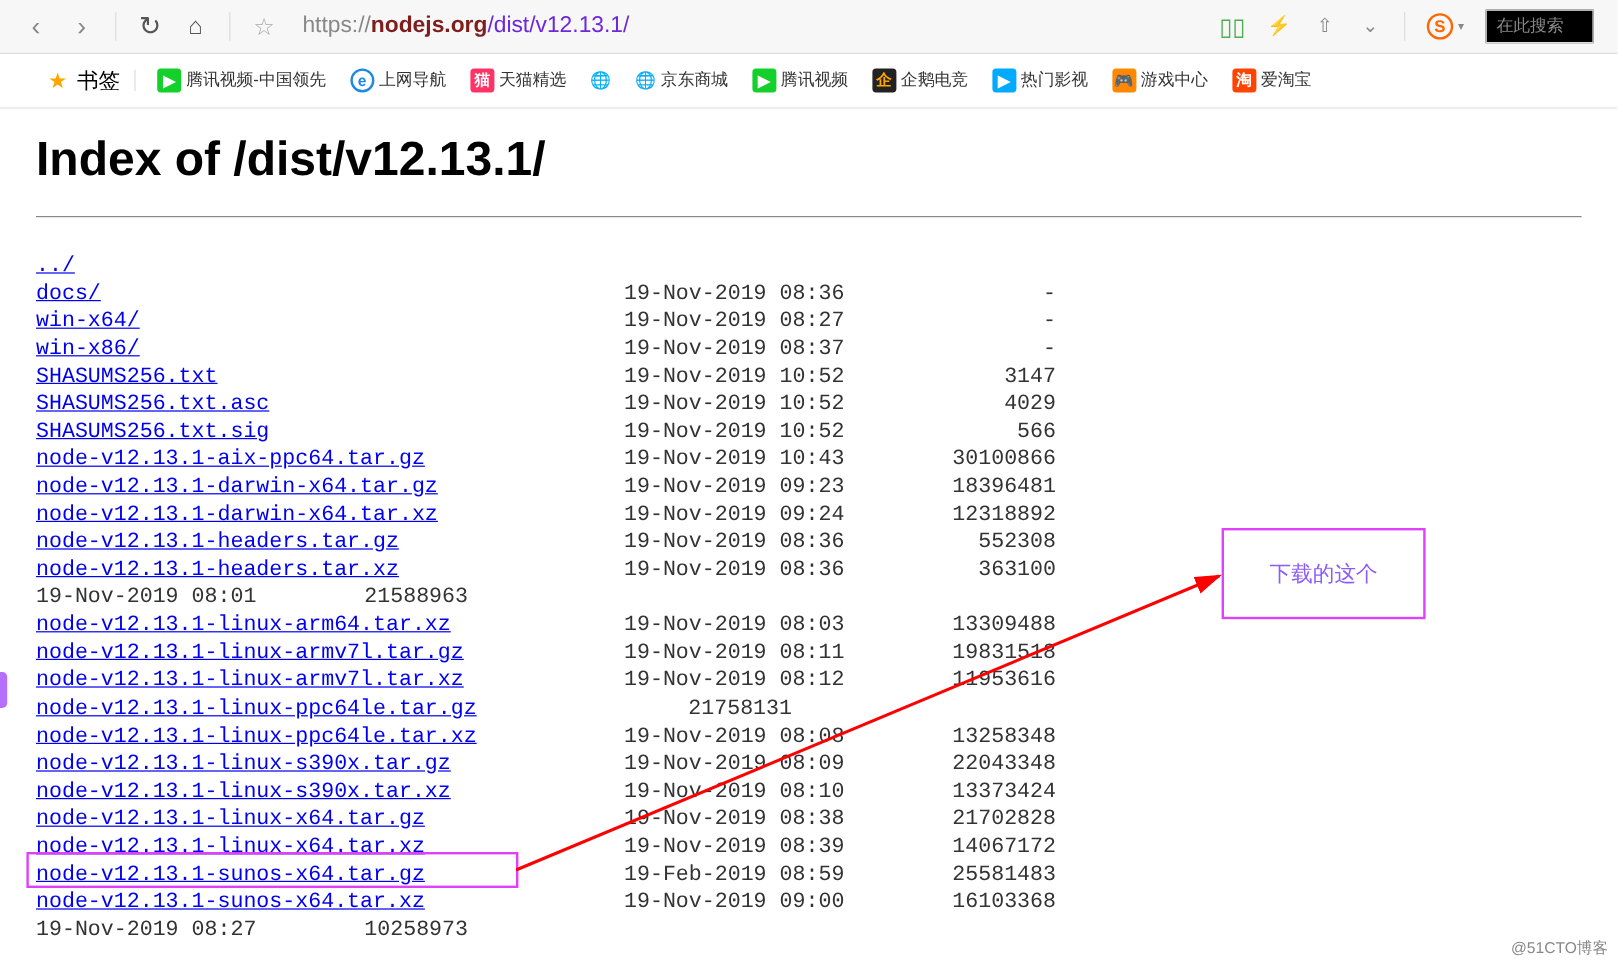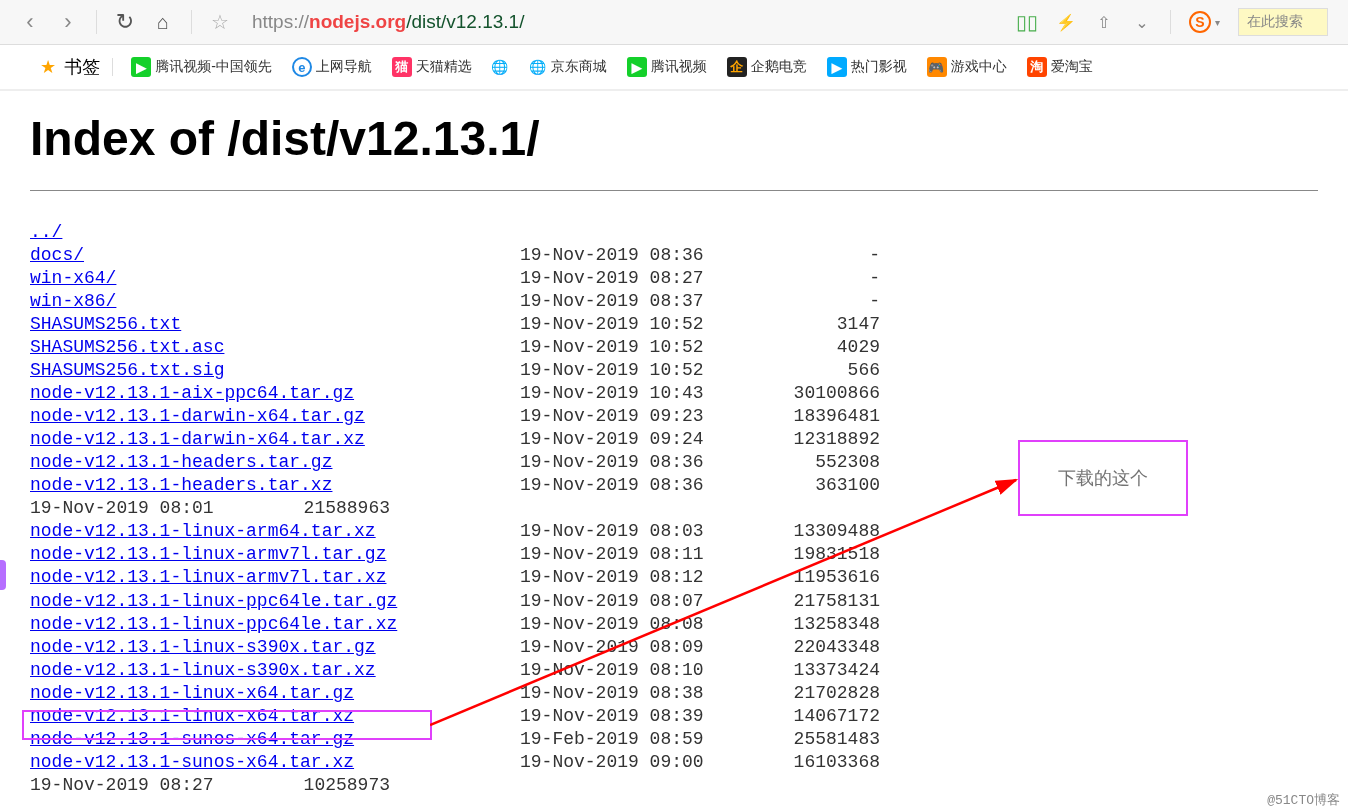--- a/index.html
+++ b/index.html
@@ -6,51 +6,51 @@
     body { font-family: Arial, sans-serif; background: #fff; width: 1348px; position: relative; }
     
     
     .browser-chrome { background: #f7f7f7; border-bottom: 1px solid #ddd; }
     .nav-bar { display: flex; align-items: center; padding: 8px 20px; gap: 18px; }
     .nav-icon { width: 20px; height: 20px; display: flex; align-items: center; justify-content: center; color: #555; cursor: pointer; }
     .nav-arrow { font-size: 22px; color: #888; }
     .divider-v { width: 1px; height: 24px; background: #ddd; }
     .url-bar { display: flex; align-items: flex-end; font-size: 19px; margin-left: 4px; }
     .url-protocol { color: #888; }
-    .url-domain { color: #ef4444; font-weight: bold; }
-    .url-path { color: #14532d; }
+    .url-domain { color: #7f1d1d; font-weight: bold; }
+    .url-path { color: #6d28d9; }
     .right-icons { margin-left: auto; display: flex; align-items: center; gap: 18px; }
     .book-icon { color: #4CAF50; font-size: 20px; }
-    .search-box { background: #fef9c3; border: 1px solid #ddd; padding: 4px 8px; color: #888; font-size: 14px; width: 90px; }
+    .search-box { background: #000000; border: 1px solid #ddd; padding: 4px 8px; color: #888; font-size: 14px; width: 90px; }
     .sogou-s { width: 22px; height: 22px; border: 2px solid #ff6600; border-radius: 50%; display: inline-flex; align-items: center; justify-content: center; color: #ff6600; font-weight: bold; font-size: 14px; }
     
     
     .bookmarks-bar { display: flex; align-items: center; padding: 10px 40px; gap: 8px; background: #fff; border-bottom: 2px solid #eee; }
     .bookmark-item { display: flex; align-items: center; gap: 4px; font-size: 14px; color: #333; cursor: pointer; padding: 0 6px; }
     .bm-star { color: #ffa500; font-size: 18px; }
     .bm-sep { width: 1px; height: 18px; background: #ddd; margin: 0 4px; }
     .icon-box { width: 20px; height: 20px; display: inline-flex; align-items: center; justify-content: center; border-radius: 3px; font-size: 13px; font-weight: bold; }
     
     
     .content { padding: 20px 30px; }
-    h1 { font-size: 48px; font-weight: bold; margin-bottom: 24px; }
+    h1 { font-size: 40px; font-weight: bold; margin-bottom: 24px; }
     hr { border: none; border-top: 1px solid #888; margin-bottom: 30px; }
     .listing { font-family: 'Courier New', monospace; font-size: 18px; line-height: 1.28; white-space: nowrap; }
     .file-row { display: flex; }
     .file-link { color: #0000EE; text-decoration: underline; cursor: pointer; }
     .file-link.highlighted { background: #3399ff; color: #fff; }
     .file-name { width: 490px; overflow: hidden; }
     .file-date { width: 220px; color: #333; }
     .file-size { width: 140px; text-align: right; color: #333; }
     
     
     .annotation-box { position: absolute; border: 2px solid #e040fb; }
-    .download-label { position: absolute; border: 2px solid #e040fb; color: #737373; font-size: 18px; padding: 24px 38px; }
+    .download-label { position: absolute; border: 2px solid #e040fb; color: #8b5cf6; font-size: 18px; padding: 24px 38px; }
     .arrow-svg { position: absolute; pointer-events: none; }
-    .watermark { position: absolute; bottom: 8px; right: 8px; color: #888; font-size: 13px; font-family: Liberation Mono, monospace; }
+    .watermark { position: absolute; bottom: 8px; right: 8px; color: #888; font-size: 13px; }
     .left-tab { position: absolute; left: 0; top: 560px; width: 6px; height: 30px; background: #b66eff; border-radius: 0 4px 4px 0; }
   </style>
 </head>
 <body>
 
 <div class="browser-chrome">
   <div class="nav-bar">
     <span class="nav-icon nav-arrow">‹</span>
     <span class="nav-icon nav-arrow">›</span>
     <span class="divider-v"></span>
@@ -198,21 +198,20 @@
           <span class="file-date">19-Nov-2019 08:11</span>
           <span class="file-size">19831518</span>
         </div>
         <div class="file-row">
           <span class="file-name"><a class="file-link">node-v12.13.1-linux-armv7l.tar.xz</a></span>
           <span class="file-date">19-Nov-2019 08:12</span>
           <span class="file-size">11953616</span>
         </div>
         <div class="file-row">
           <span class="file-name"><a class="file-link">node-v12.13.1-linux-ppc64le.tar.gz</a></span>
-          <span class="file-date">19-Nov-2019 08:07</span>
           <span class="file-size">21758131</span>
         </div>
         <div class="file-row">
           <span class="file-name"><a class="file-link">node-v12.13.1-linux-ppc64le.tar.xz</a></span>
           <span class="file-date">19-Nov-2019 08:08</span>
           <span class="file-size">13258348</span>
         </div>
         <div class="file-row">
           <span class="file-name"><a class="file-link">node-v12.13.1-linux-s390x.tar.gz</a></span>
           <span class="file-date">19-Nov-2019 08:09</span>

